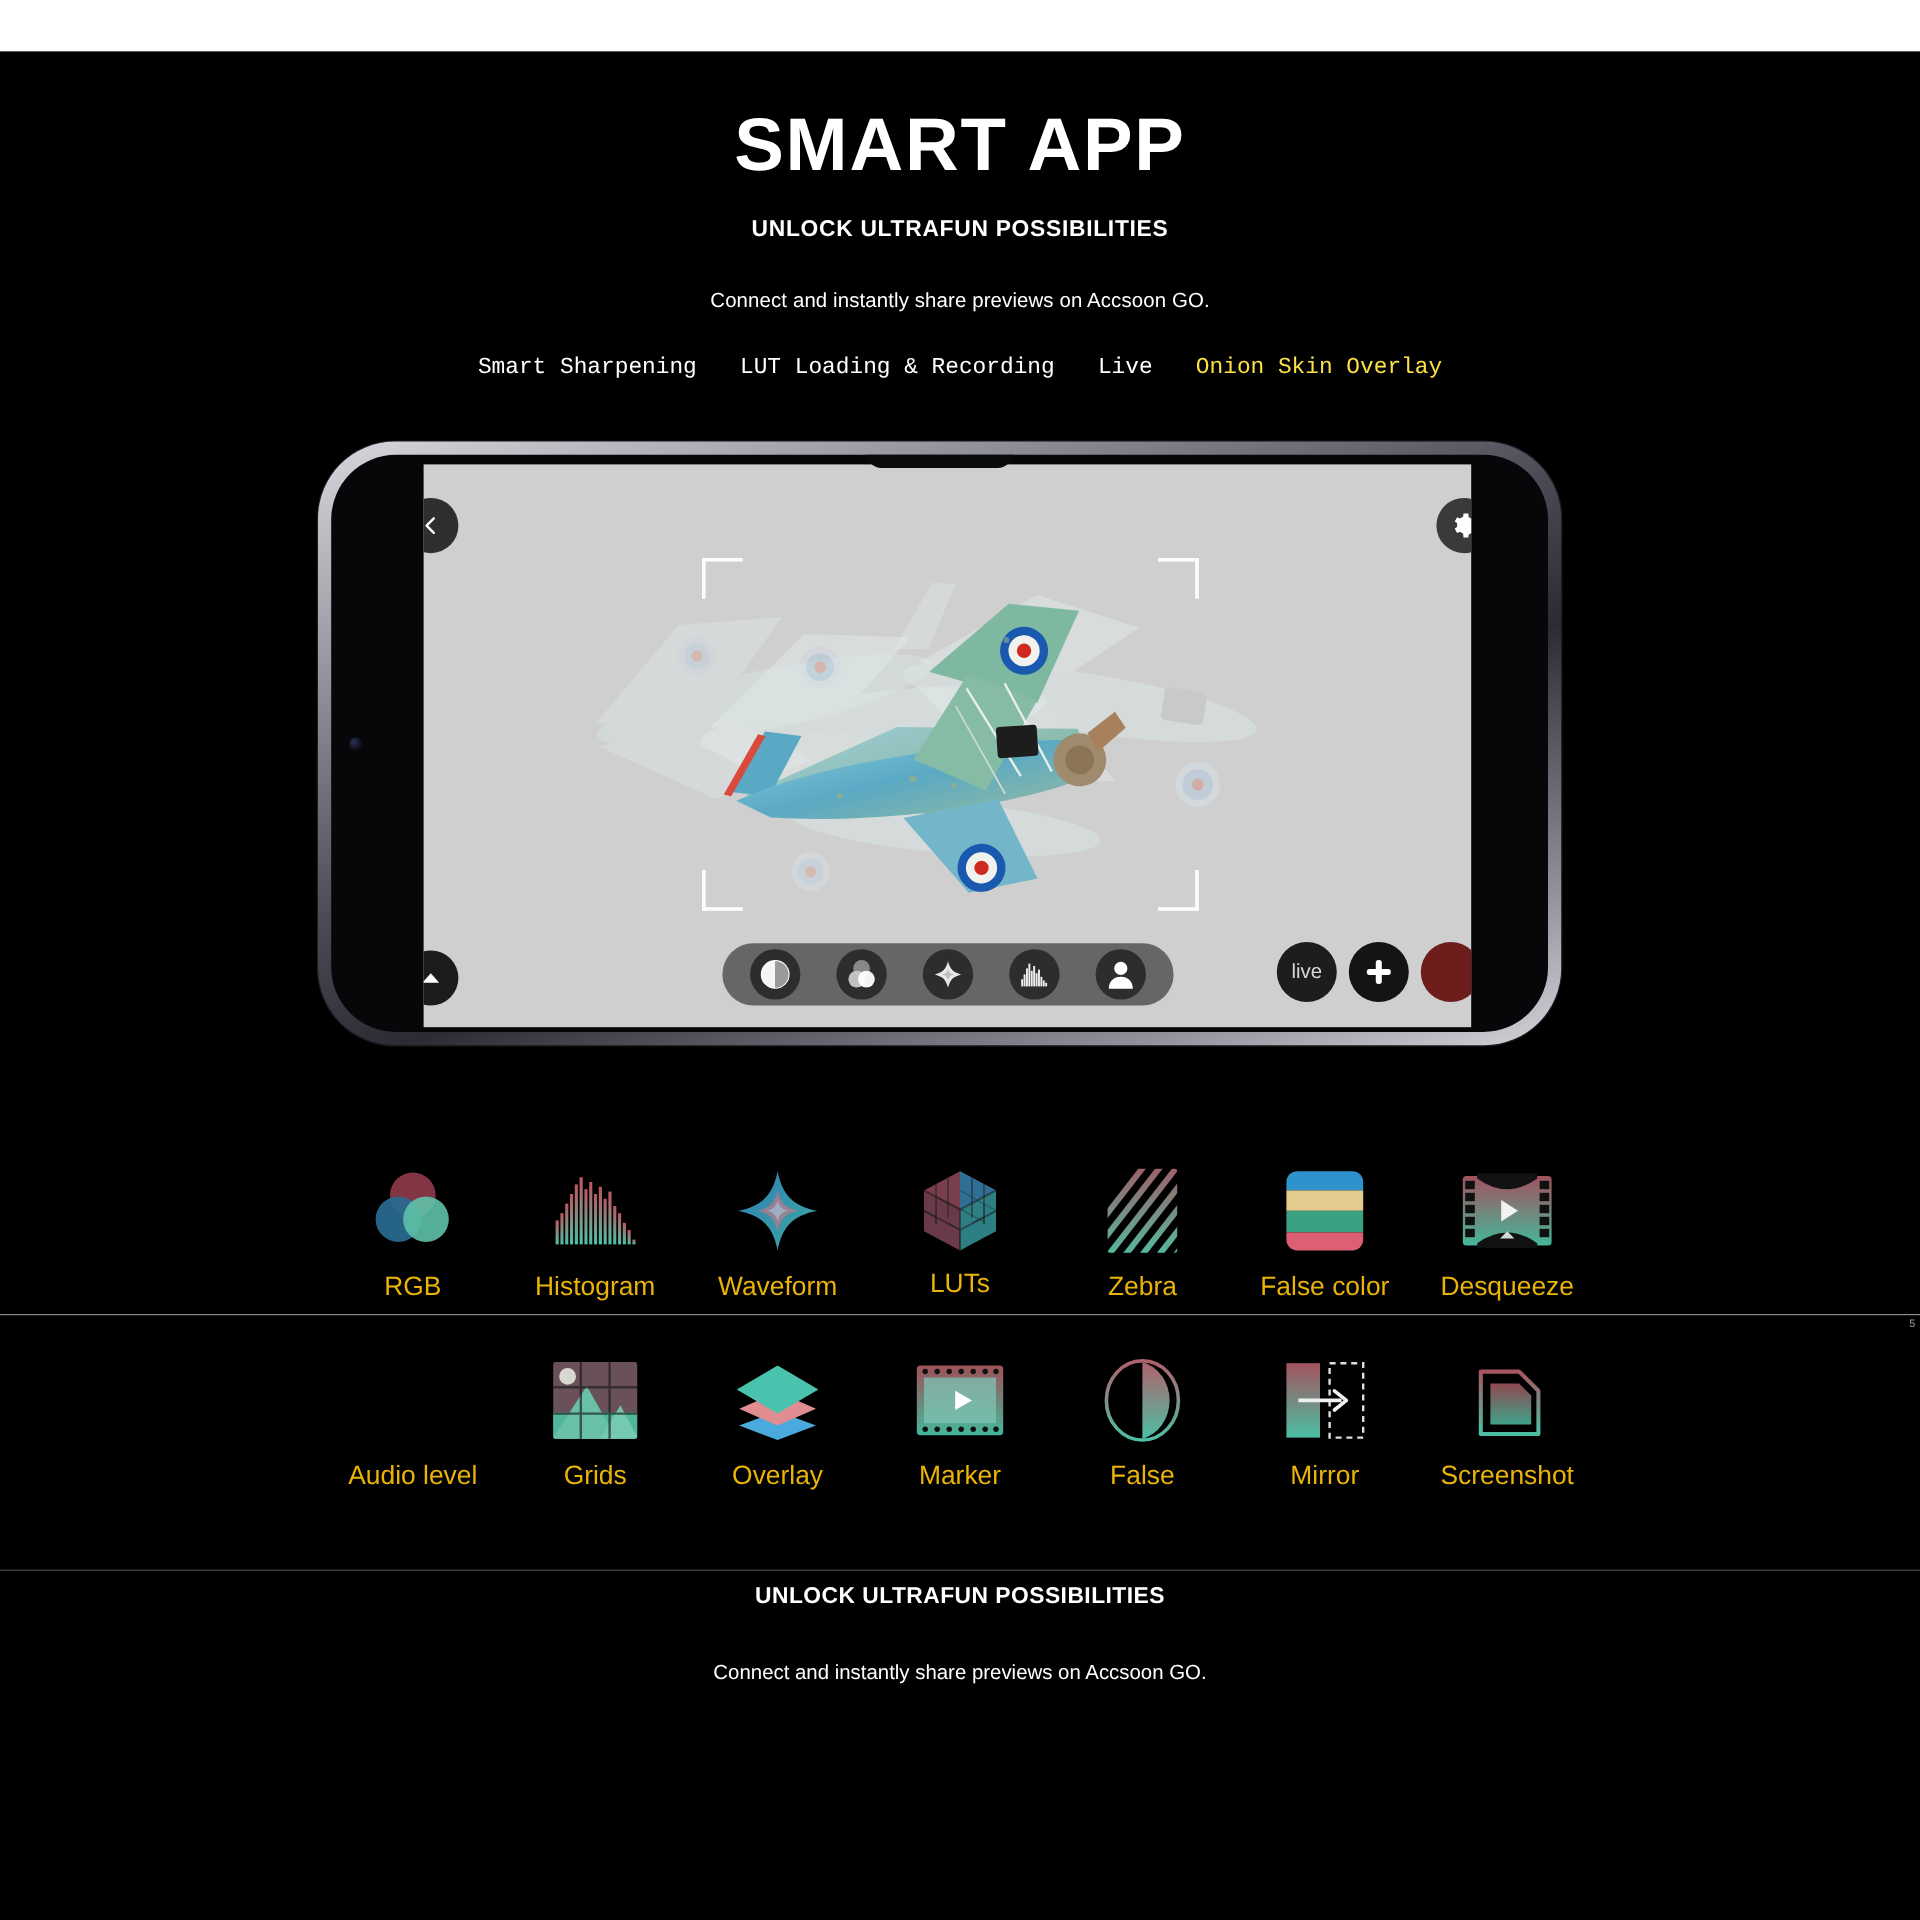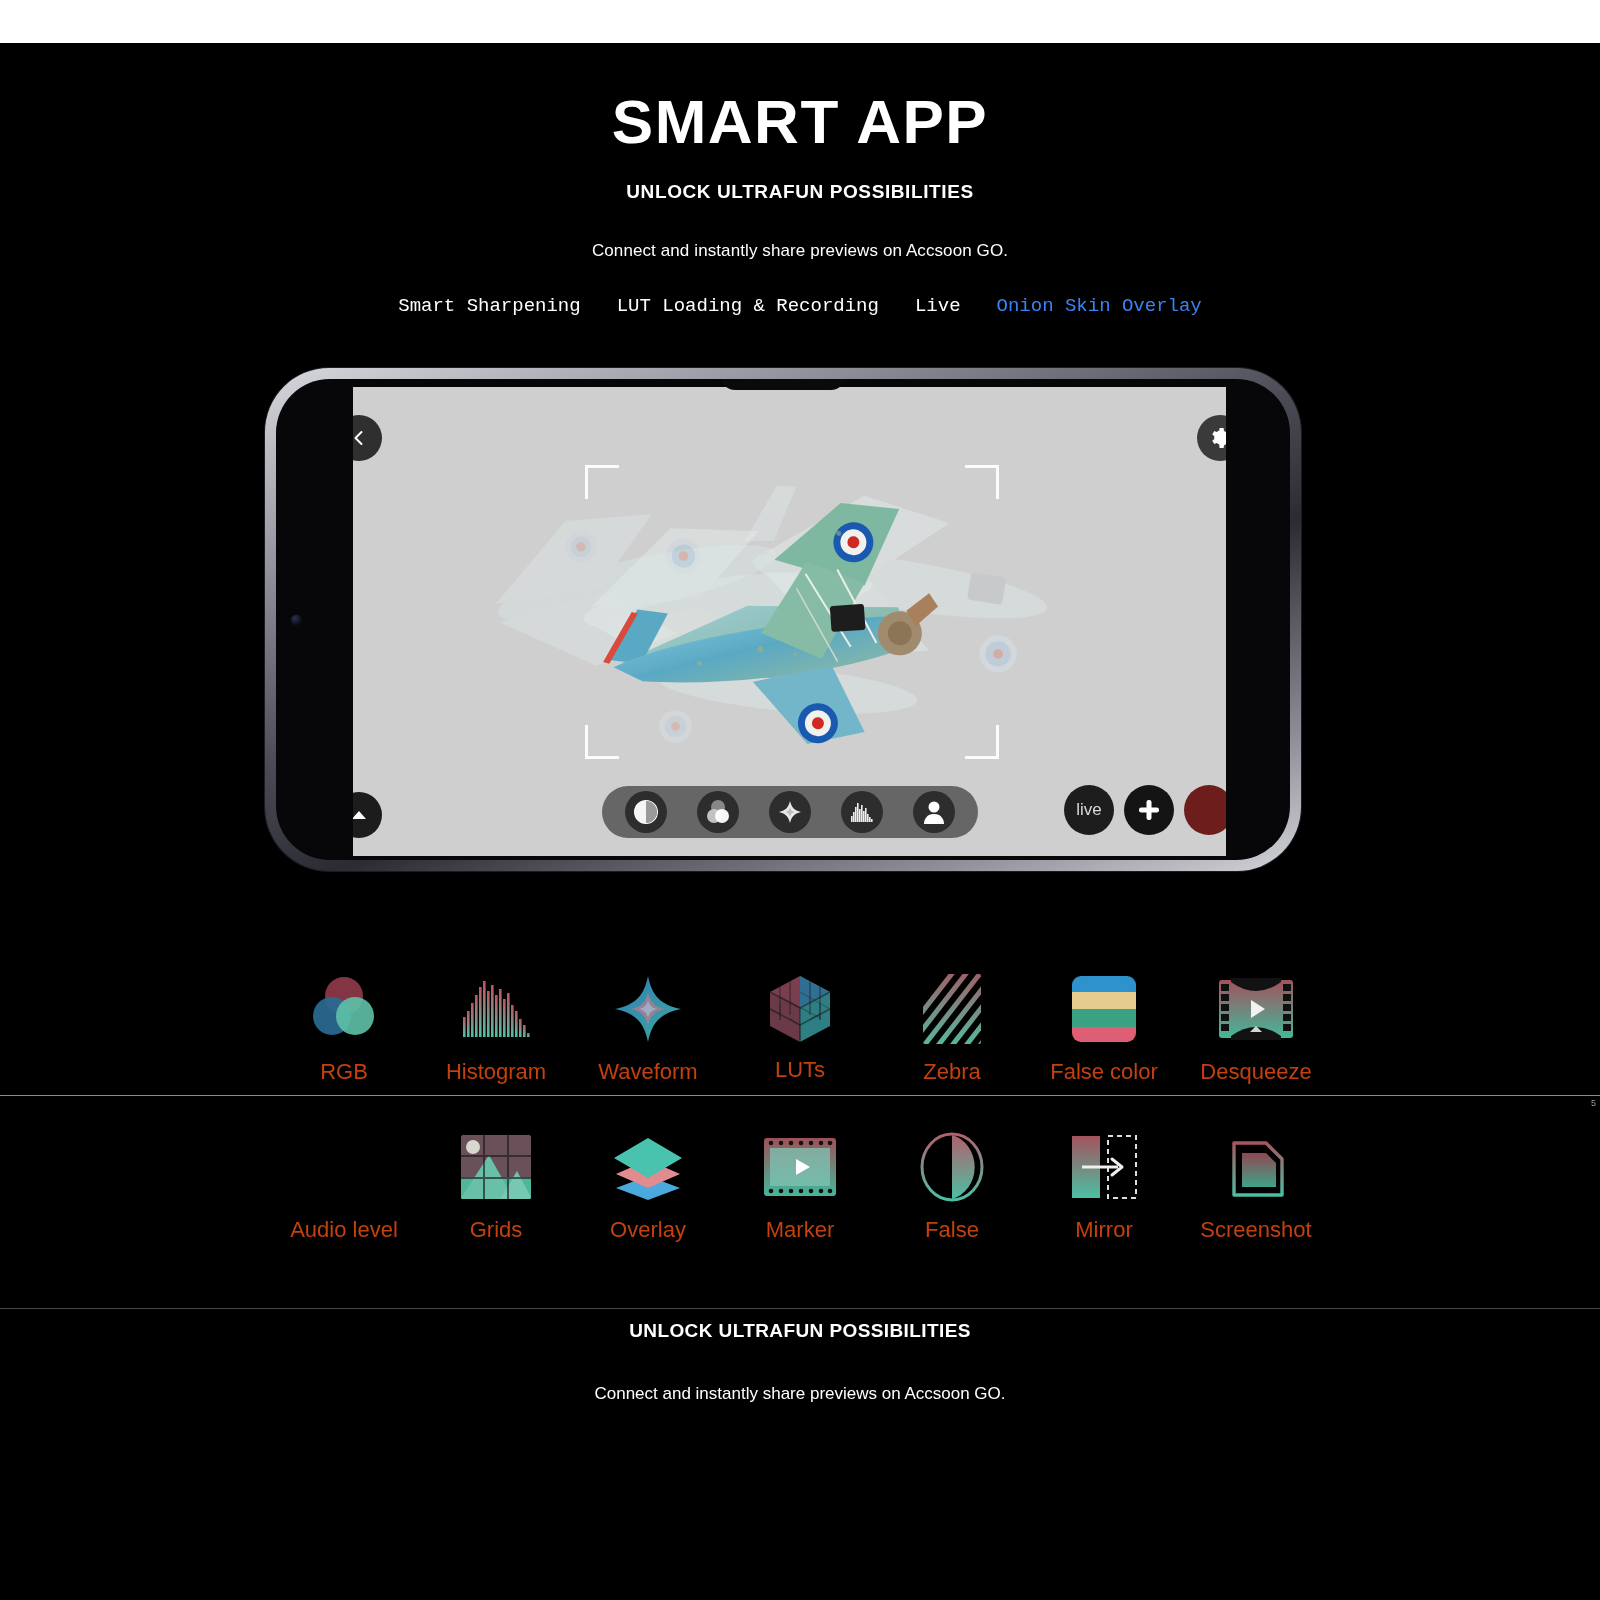--- a/index.html
+++ b/index.html
@@ -24,21 +24,21 @@
   }
   .hero-desc{ font-size:17px; font-weight:400; margin-top:38px; letter-spacing:.1px; }
 
   .feature-nav{
     margin-top:34px; display:flex; justify-content:center; align-items:center;
     gap:0px; font-size:19px;font-family:Liberation Mono, monospace;
   }
   .feature-nav a{
     color:#fff; text-decoration:none; padding:0 18px; white-space:nowrap;
   }
-  .feature-nav a.active{ color:#3b82f6; }
+  .feature-nav a.active{ color:#fde047; }
 
   
   .phone-wrap{ position:absolute; left:0; top:0; width:1600px; height:1557px; pointer-events:none; }
   .phone{
     position:absolute; left:265px; top:325px; width:1036px; height:503px;
     border-radius:64px;
     background:linear-gradient(160deg,#d8d9de 0%,#9a9ba4 20%,#4b4c55 45%,#2b2c33 60%,#8f909a 85%,#d4d5da 100%);
     padding:11px;
     box-shadow:0 0 0 1px #1b1c21;
     pointer-events:auto;
@@ -98,21 +98,21 @@
   
   .divider{ position:absolute; left:0; width:1600px; height:1px; background:#8a8a8a; }
   .tiny-mark{ position:absolute; right:4px; font-size:9px; color:#9a9a9a; font-family:"Liberation Sans",sans-serif; }
 
   .grid-row{
     position:absolute; left:0; width:1600px;
     display:flex; justify-content:center; align-items:flex-start;
   }
   .cell{ width:152px; text-align:center; }
   .cell .ic{ height:72px; display:flex; align-items:center; justify-content:center; }
-  .cell .lb{ margin-top:14px; font-size:22px; font-weight:400; color:#c2410c; white-space:nowrap; }
+  .cell .lb{ margin-top:14px; font-size:22px; font-weight:400; color:#eab308; white-space:nowrap; }
 
   
   .footer{ position:absolute; left:0; width:1600px; text-align:center; }
   .footer-title{ font-size:19px; font-weight:700; letter-spacing:.4px; }
   .footer-desc{ font-size:17px; margin-top:42px; }
 </style>
 </head>
 <body>
 
 <div class="top-white"></div>

